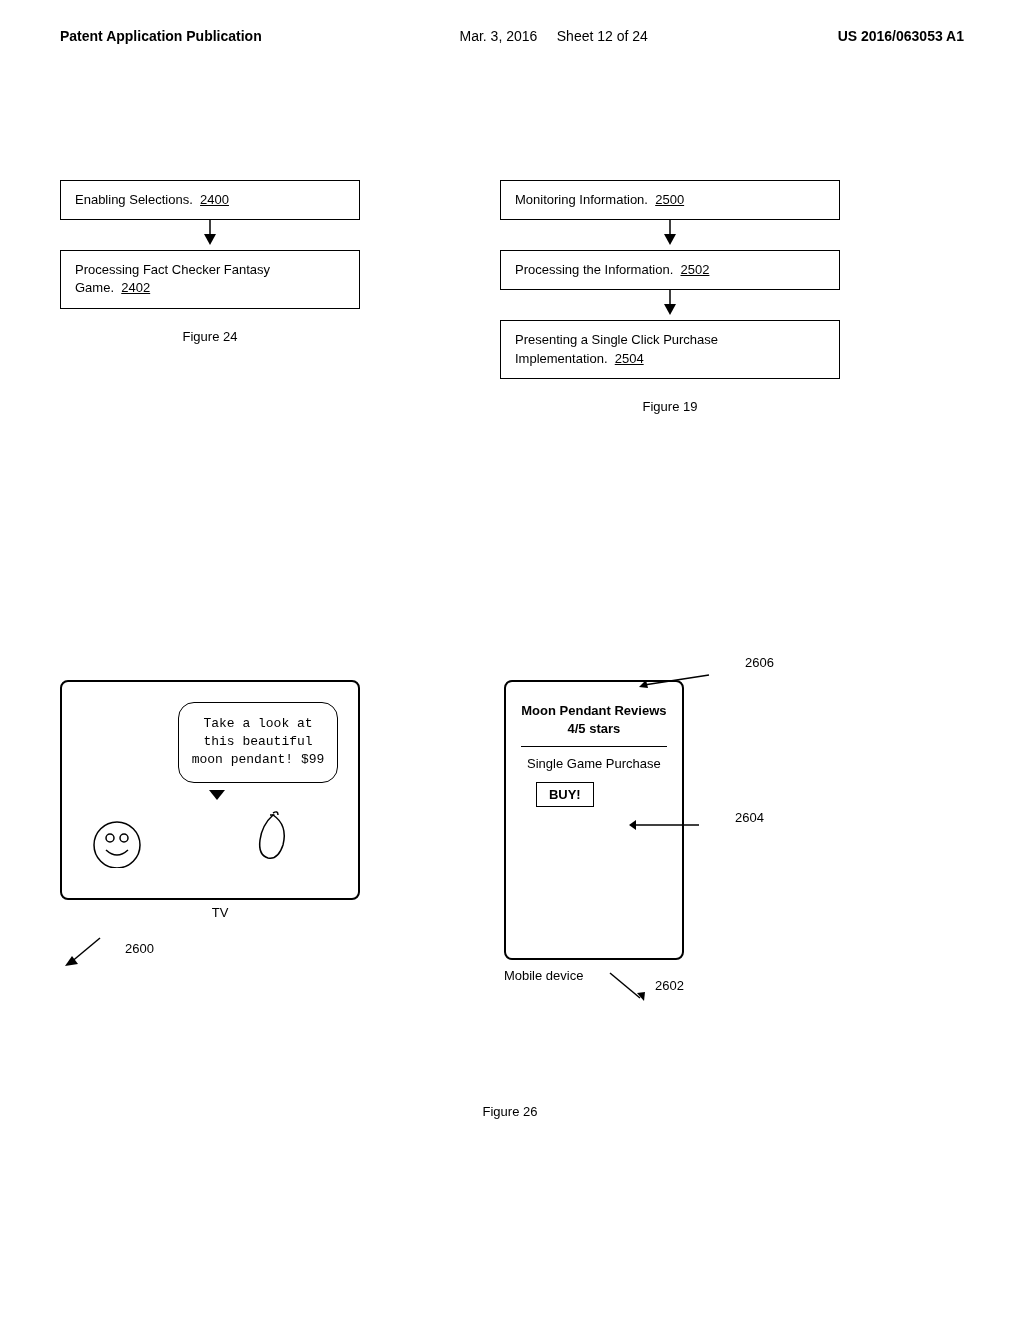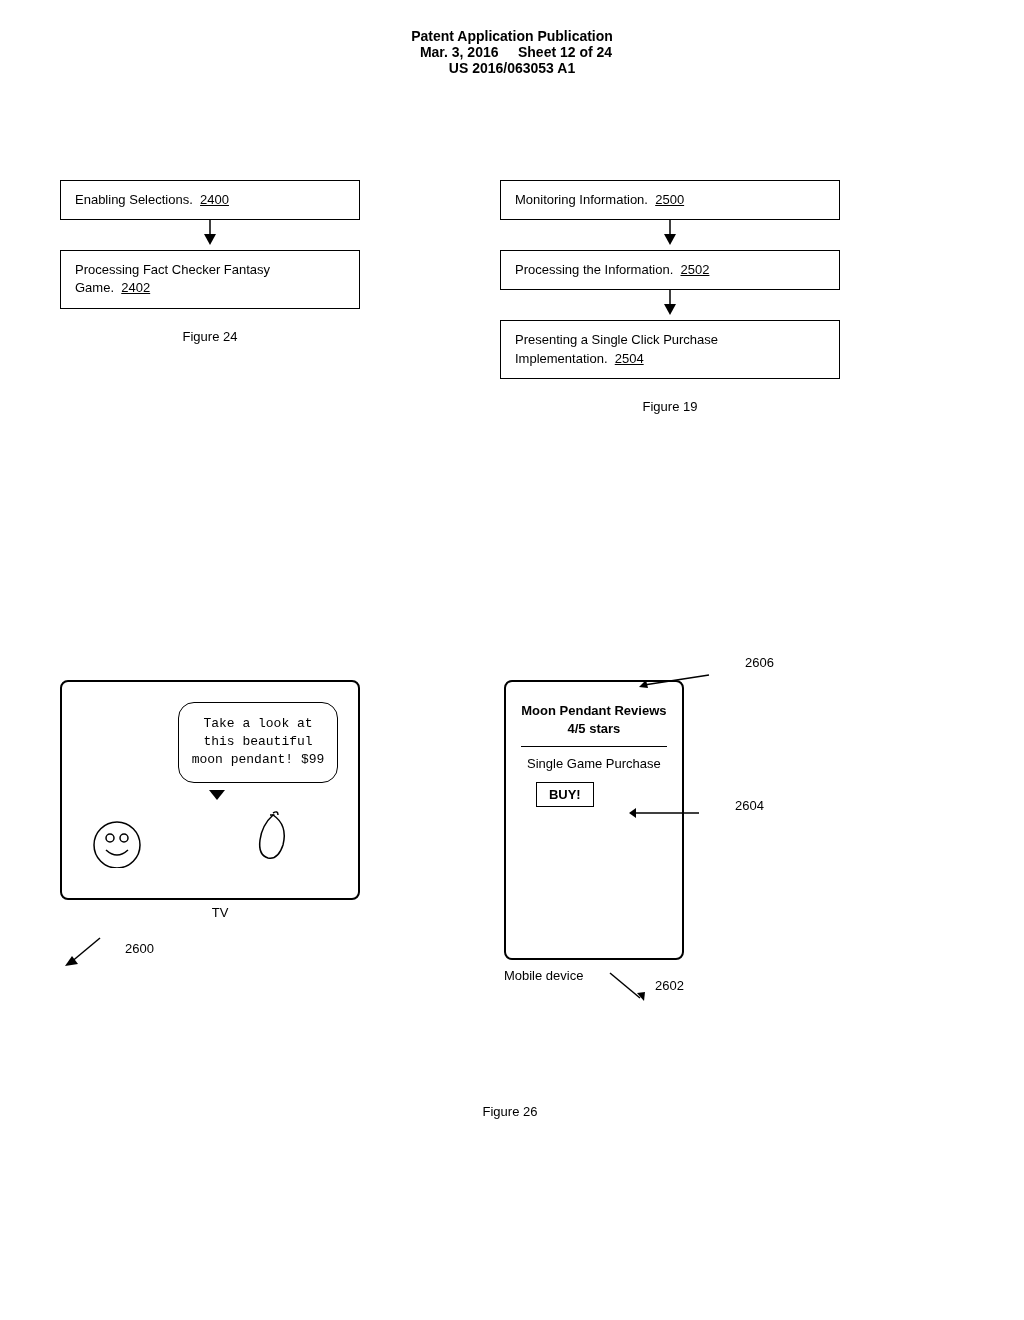--- a/index.html
+++ b/index.html
@@ -14,29 +14,28 @@
       position: relative;
     }
 
     .page-header {
       display: flex;
       justify-content: space-between;
       align-items: center;
       padding: 28px 60px 0 60px;
       font-size: 14px;
       font-weight: bold;
-      flex-direction: column;
     }
 
     .header-left {
       font-weight: bold;
     }
 
     .header-center {
-      font-weight: bold;
+      font-weight: normal;
       padding-left: 8px;
     }
 
     .header-right {
       font-weight: bold;
     }
 
     
     .figure24-area {
       position: absolute;
@@ -313,21 +312,21 @@
     
     <div style="position:absolute; top:-25px; right:-90px; display:flex; align-items:center;">
       <span style="font-size:13px;">2606</span>
       <svg width="80" height="30" viewBox="0 0 80 30" style="position:absolute; right:60px; top:5px;">
         <line x1="75" y1="15" x2="10" y2="25" stroke="#000" stroke-width="1.5"></line>
         <polygon points="5,27 12,20 14,28" fill="#000"></polygon>
       </svg>
     </div>
 
     
-    <div style="position:absolute; right:-80px; top:118px; display:flex; align-items:center;">
+    <div style="position:absolute; right:-80px; top:130px; display:flex; align-items:center;">
       <span style="font-size:13px;">2604</span>
       <svg width="80" height="30" viewBox="0 0 80 30" style="position:absolute; right:60px; top:0px;">
         <line x1="75" y1="15" x2="10" y2="15" stroke="#000" stroke-width="1.5"></line>
         <polygon points="5,15 12,10 12,20" fill="#000"></polygon>
       </svg>
     </div>
 
     
     <div style="display:flex; justify-content:space-between; margin-top:8px; position:relative;">
       <span style="font-size:13px;">Mobile device</span>

